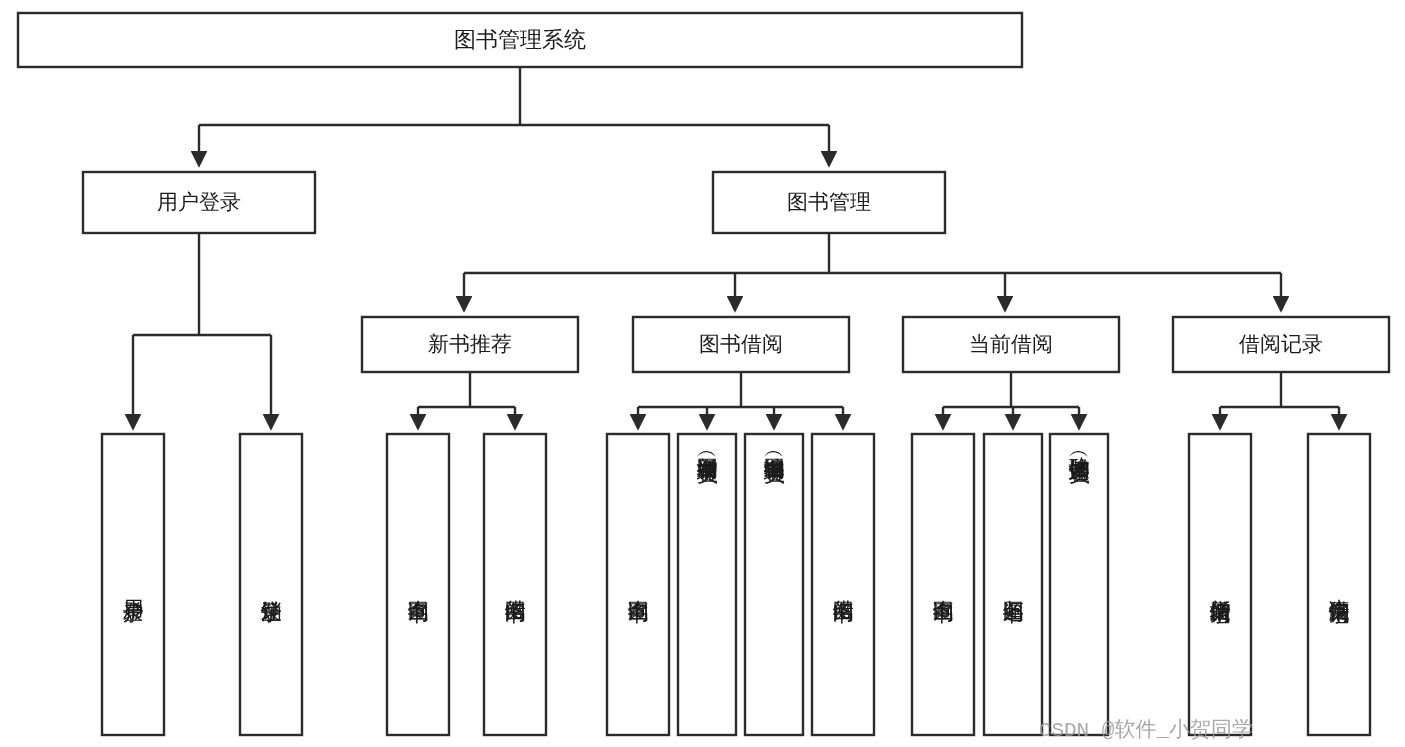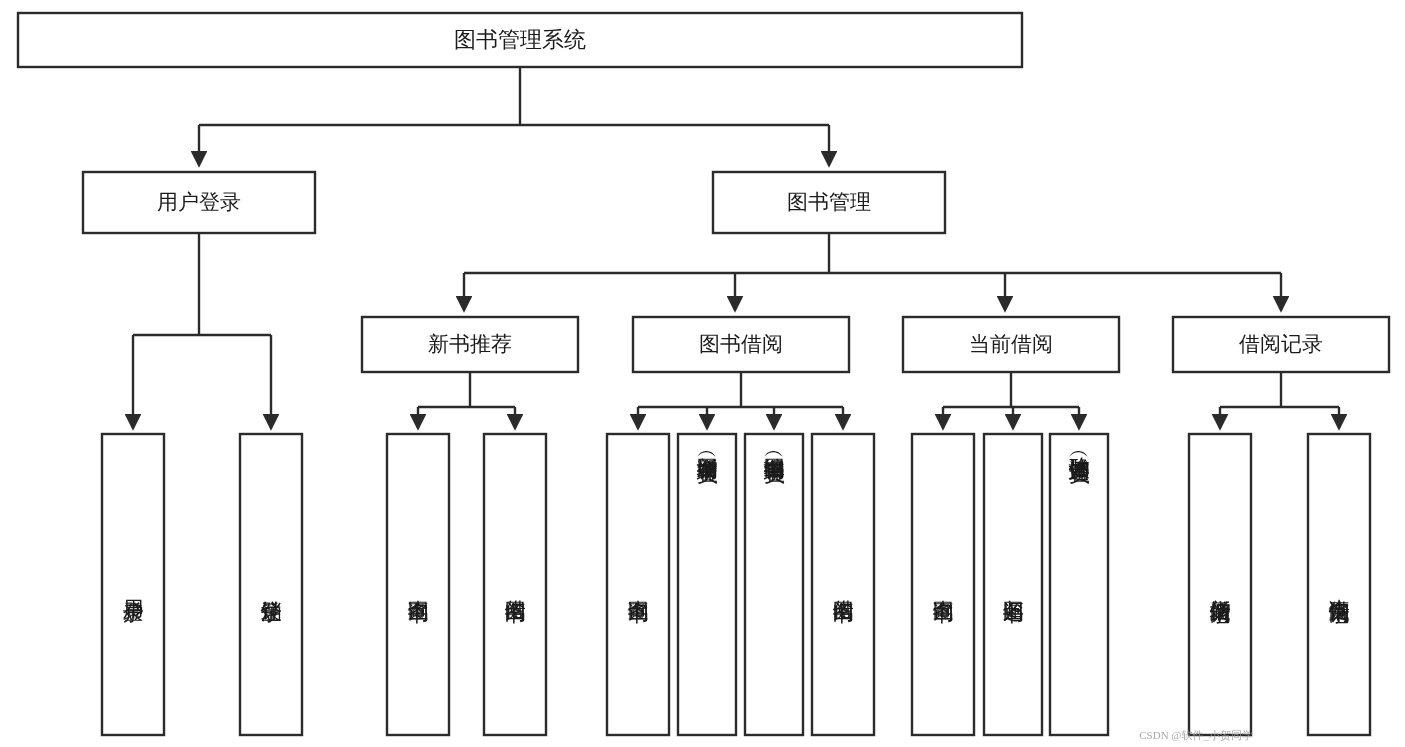--- a/index.html
+++ b/index.html
@@ -68,22 +68,22 @@
     font-size: 21px;
     line-height: 1.06;
     color: #1b1b1b;
     letter-spacing: 1px;
     white-space: nowrap;
   }
   .watermark {
     position: absolute;
     right: 8px;
     bottom: 4px;
-    font-family: Liberation Serif, serif;
-    font-size: 11px;
+    font-family: Liberation Mono, monospace;
+    font-size: 21px;
     color: #9a9a9a;
     white-space: nowrap;
     opacity: 0.85;
   }
 </style>
 </head>
 <body>
 
 <div id="diagram-root">
 

